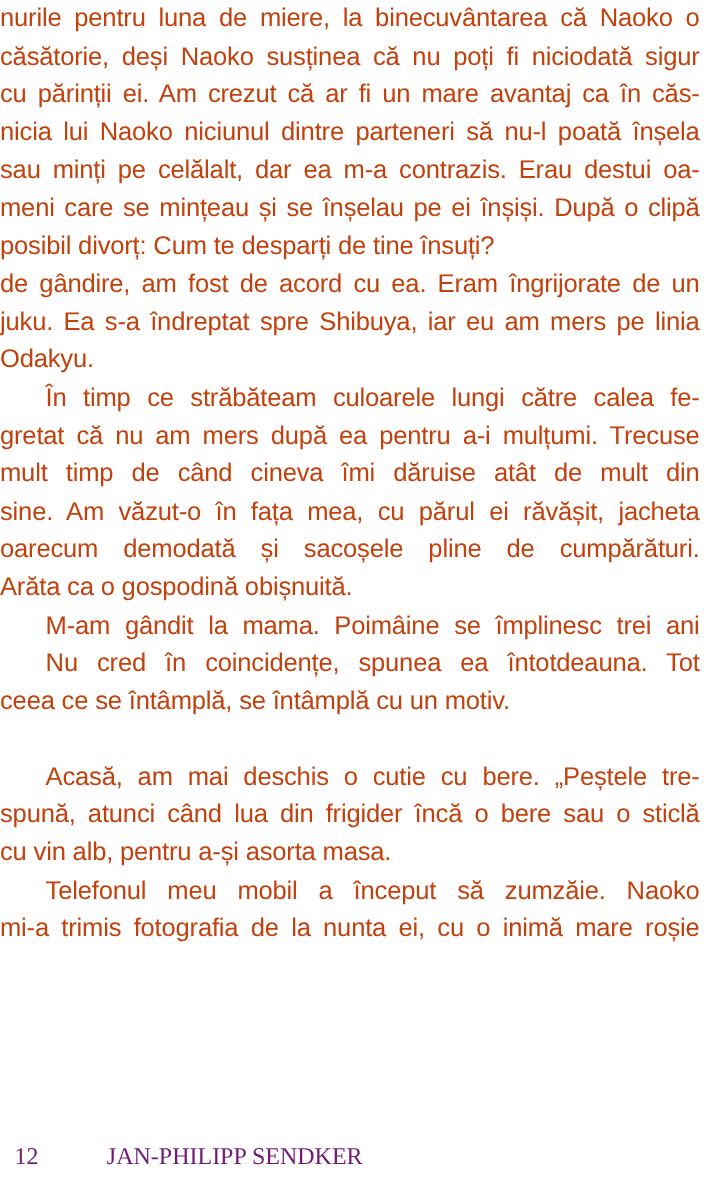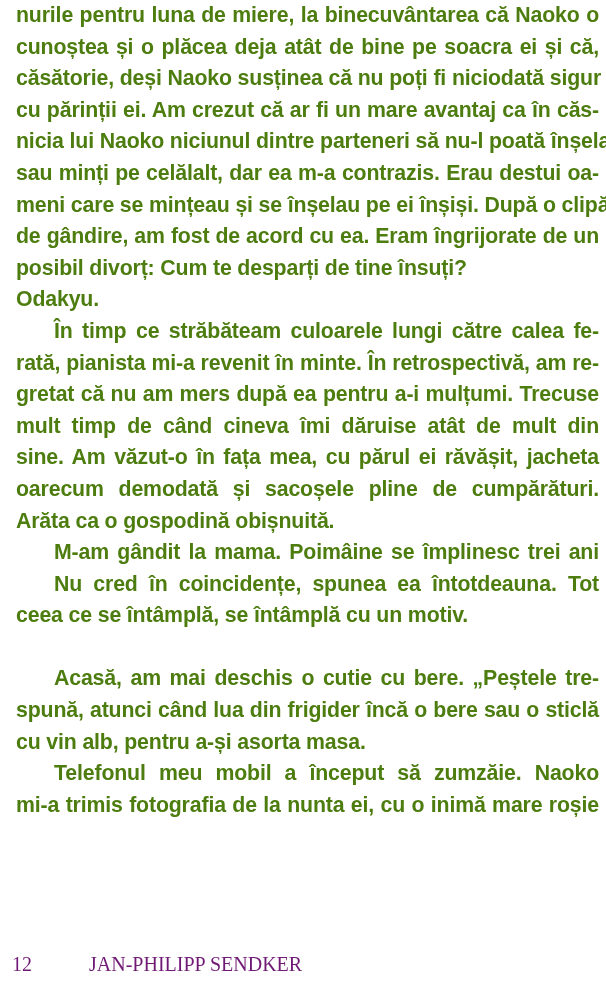--- a/index.html
+++ b/index.html
@@ -1,50 +1,48 @@
 <!DOCTYPE html>
 <html><head>
 <meta charset="utf-8">
 <style>
   html, body { margin: 0; padding: 0; background: #ffffff; }
   body { width: 606px; height: 1000px; overflow: hidden; position: relative; }
   .page {
-    position: absolute; left: 16px; top: 0px; width: 583px;
+    position: absolute; left: 0; top: 0px; width: 583px;
     font-family: "Liberation Sans", "DejaVu Sans", sans-serif;
-    font-size: 21.3px; line-height: 31.6px; color: #4d7c0f;
+    font-size: 21.3px; line-height: 31.6px; color: #c2410c;
     letter-spacing: -0.15px;
-    font-weight: bold;
   }
   .line { display: block; height: 31.6px; white-space: nowrap; text-align: justify; text-align-last: justify; }
   .line.last { text-align-last: left; }
   .line.indent { padding-left: 38px; }
   .gap { display: block; height: 31.6px; }
   .footer {
     position: absolute; left: 12px; top: 953px;
     font-family: "Liberation Serif", "DejaVu Serif", serif;
     font-size: 20px; color: #701a75; white-space: nowrap;
   }
   .footer .page-num { display: inline-block; width: 77px; }
 </style>
 </head>
 <body>
 
 <div class="page" id="page-body">
     <span class="line">nurile pentru luna de miere, la binecuvântarea că Naoko o</span>
-    <span class="line">cunoștea și o plăcea deja atât de bine pe soacra ei și că,</span>
     <span class="line">căsătorie, deși Naoko susținea că nu poți fi niciodată sigur</span>
     <span class="line">cu părinții ei. Am crezut că ar fi un mare avantaj ca în căs-</span>
     <span class="line">nicia lui Naoko niciunul dintre parteneri să nu-l poată înșela</span>
     <span class="line">sau minți pe celălalt, dar ea m-a contrazis. Erau destui oa-</span>
     <span class="line">meni care se mințeau și se înșelau pe ei înșiși. După o clipă</span>
+    <span class="line last">posibil divorț: Cum te desparți de tine însuți?</span>
     <span class="line">de gândire, am fost de acord cu ea. Eram îngrijorate de un</span>
-    <span class="line last">posibil divorț: Cum te desparți de tine însuți?</span>
+    <span class="line">juku. Ea s-a îndreptat spre Shibuya, iar eu am mers pe linia</span>
     <span class="line last">Odakyu.</span>
     <span class="line indent">În timp ce străbăteam culoarele lungi către calea fe-</span>
-    <span class="line">rată, pianista mi-a revenit în minte. În retrospectivă, am re-</span>
     <span class="line">gretat că nu am mers după ea pentru a-i mulțumi. Trecuse</span>
     <span class="line">mult timp de când cineva îmi dăruise atât de mult din</span>
     <span class="line">sine. Am văzut-o în fața mea, cu părul ei răvășit, jacheta</span>
     <span class="line">oarecum demodată și sacoșele pline de cumpărături.</span>
     <span class="line last">Arăta ca o gospodină obișnuită.</span>
     <span class="line indent">M-am gândit la mama. Poimâine se împlinesc trei ani</span>
     <span class="line indent">Nu cred în coincidențe, spunea ea întotdeauna. Tot</span>
     <span class="line last">ceea ce se întâmplă, se întâmplă cu un motiv.</span>
     <span class="gap"></span>
     <span class="line indent">Acasă, am mai deschis o cutie cu bere. „Peștele tre-</span>

